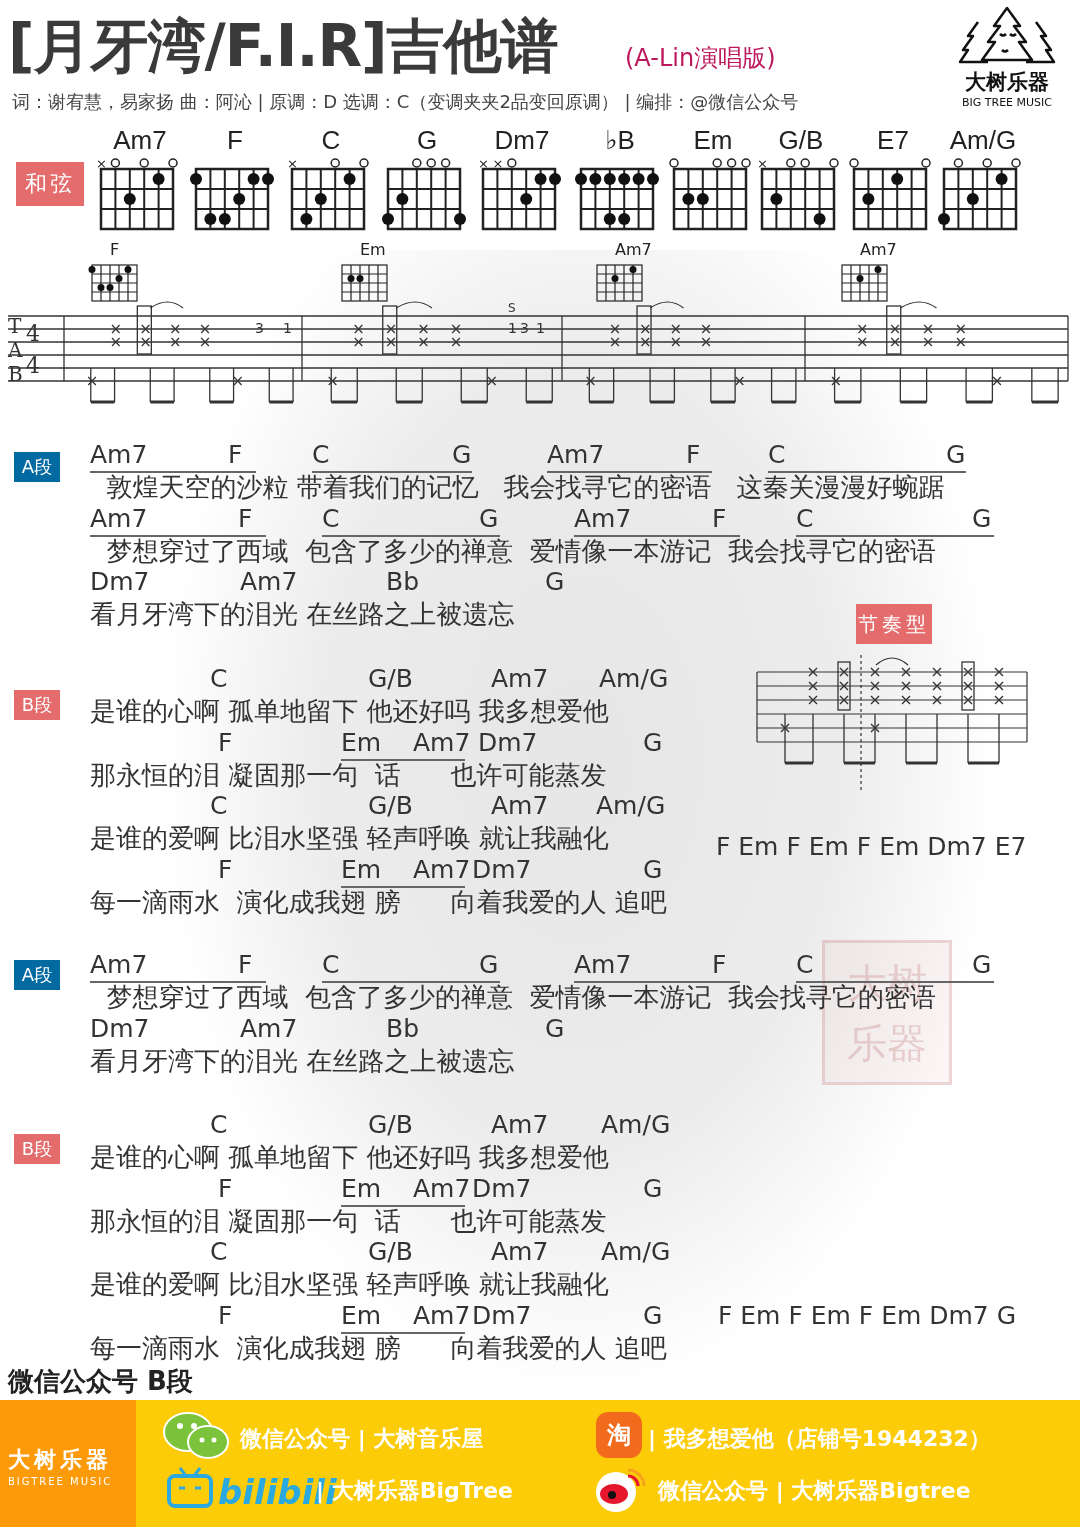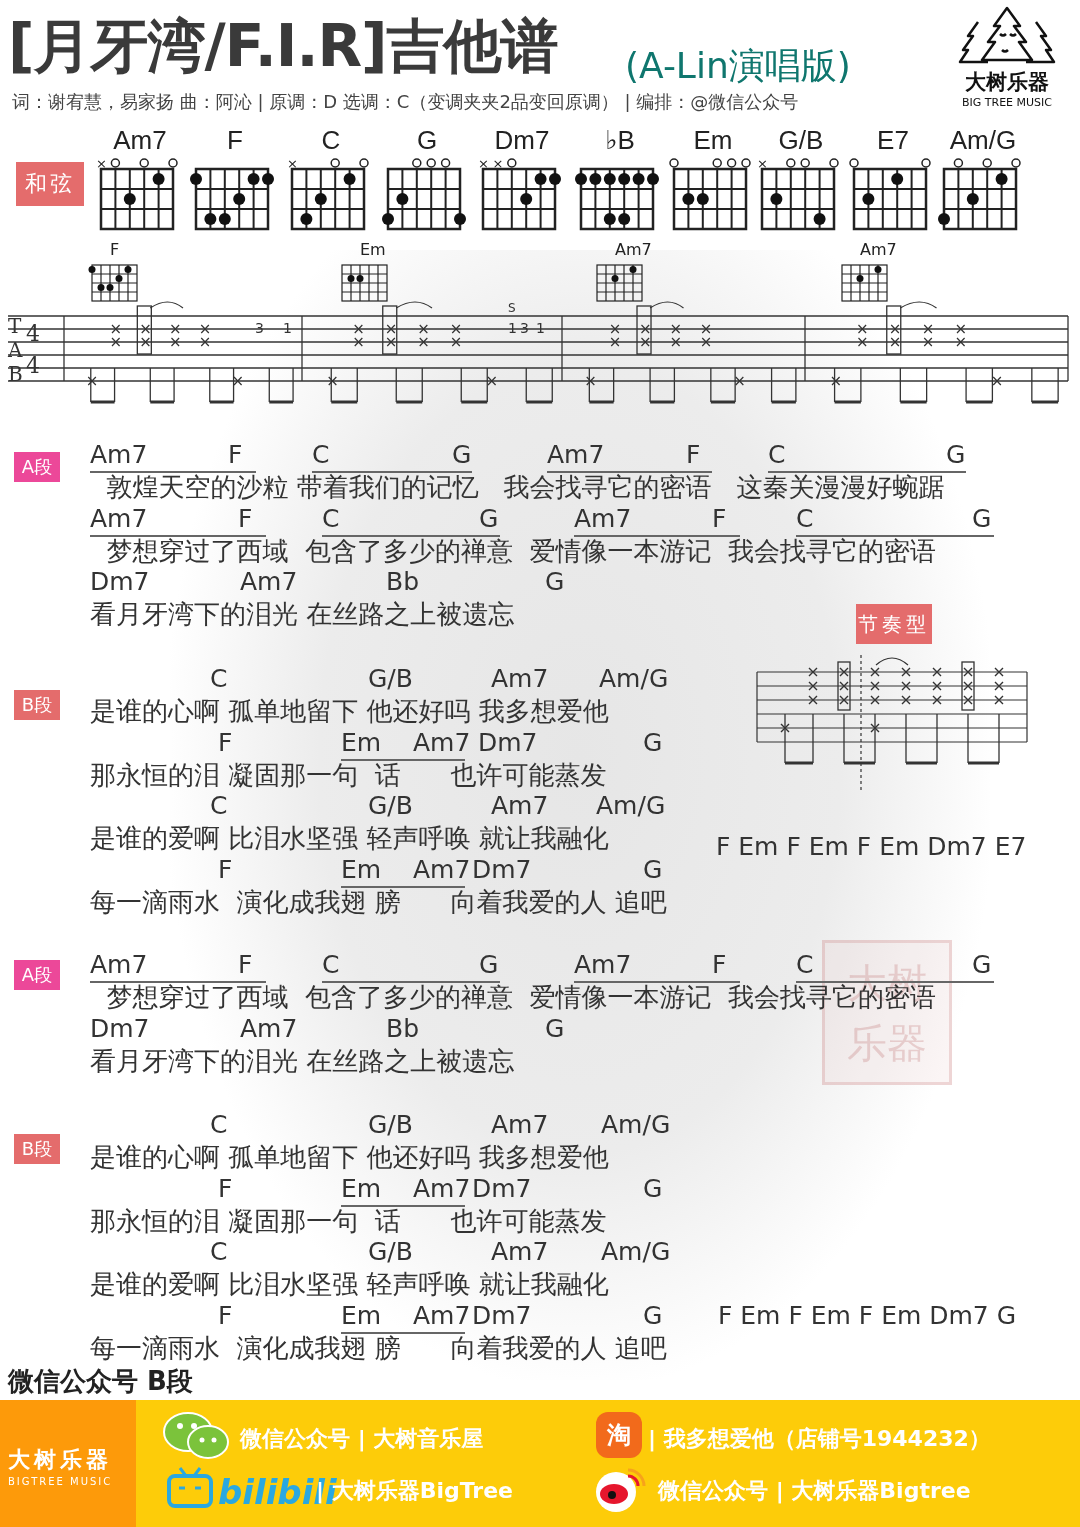--- a/index.html
+++ b/index.html
@@ -1,28 +1,28 @@
 <!DOCTYPE html>
 <html><head>
 <meta charset="utf-8">
 <style>
   html,body{margin:0;padding:0;}
   body{width:1080px;height:1527px;position:relative;background:#fff;overflow:hidden;font-family:"DejaVu Sans","Liberation Sans",sans-serif;color:#333;}
   .abs{position:absolute;}
   .wm{position:absolute;left:170px;top:250px;width:820px;height:1130px;background:radial-gradient(ellipse at 50% 45%,#e6e6e6 0%,#ececec 45%,rgba(255,255,255,0) 72%);}
   .stamp{position:absolute;left:822px;top:940px;width:130px;height:145px;border:3px solid rgba(200,120,120,0.25);background:rgba(220,170,170,0.12);color:rgba(190,110,110,0.28);font-size:40px;text-align:center;line-height:60px;padding-top:10px;box-sizing:border-box;}
   .title{left:8px;top:8px;font-size:58px;font-weight:bold;color:#3a3a3a;letter-spacing:-1px;white-space:nowrap;}
-  .subtitle{left:625px;top:42px;font-size:36px;color:#0f766e;white-space:nowrap;}
+  .subtitle{left:625px;top:42px;font-size:24px;color:#be185d;white-space:nowrap;}
   .credits{left:12px;top:90px;font-size:18px;color:#444;white-space:nowrap;}
   .logo{left:948px;top:4px;width:118px;height:110px;text-align:center;}
   .logo-name{position:absolute;left:0;top:64px;width:118px;font-size:21px;font-weight:bold;color:#111;}
   .logo-en{position:absolute;left:0;top:92px;width:118px;font-size:11px;color:#111;}
   .tag{position:absolute;color:#fff;font-size:18px;text-align:center;}
   .tag-chord{left:16px;top:162px;width:68px;height:44px;line-height:44px;background:#e46c6c;font-size:22px;letter-spacing:3px;}
-  .tag-A{width:46px;height:30px;line-height:30px;background:#ec4899;}
+  .tag-A{width:46px;height:30px;line-height:30px;background:#0369a1;}
   .tag-B{width:46px;height:30px;line-height:30px;background:#e46c6c;}
   .tag-rhythm{left:856px;top:604px;width:76px;height:40px;line-height:40px;background:#e46c6c;font-size:20px;letter-spacing:4px;}
   .chord-box{position:absolute;top:125px;width:90px;height:110px;}
   .chord-name{position:absolute;left:0;top:0;width:100%;text-align:center;font-family:"Liberation Sans Narrow","Liberation Sans",sans-serif;font-size:26px;color:#222;}
   .chord-svg{position:absolute;left:0;top:30px;}
   .line{position:absolute;font-size:26px;color:#333;white-space:pre;}
   .chordtxt{position:absolute;font-size:25px;color:#333;white-space:pre;}
   .ul{position:absolute;height:2px;background:#666;}
   .repeat{left:8px;top:1364px;font-size:26px;font-weight:bold;color:#222;}
   .footer{left:0;top:1400px;width:1080px;height:127px;background:#fdcc09;}

